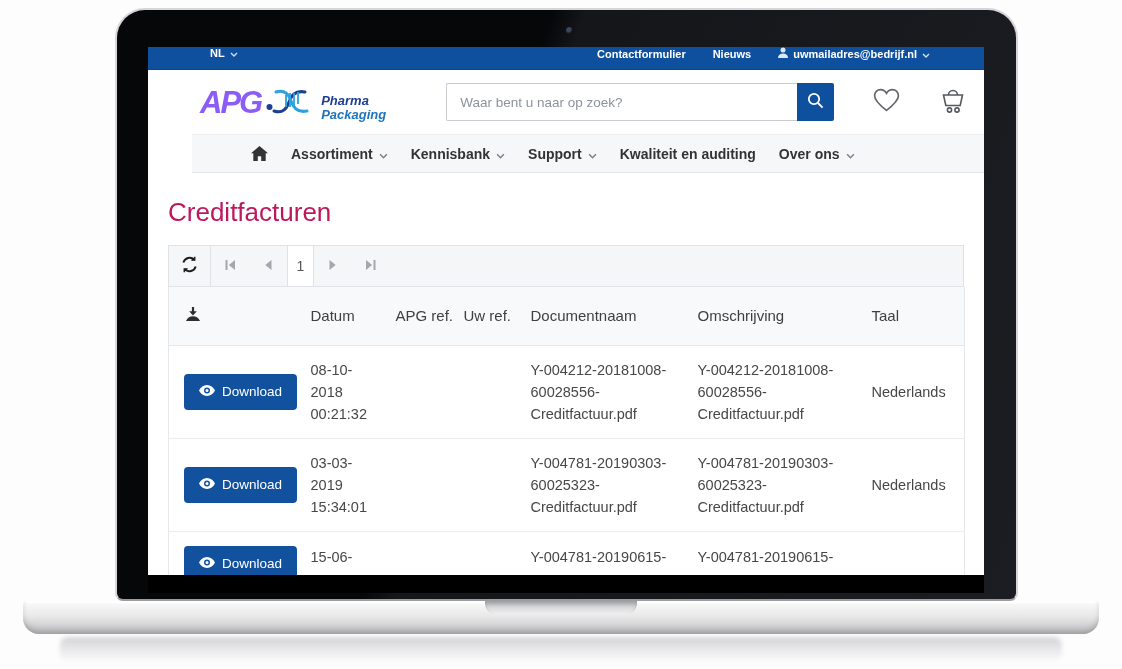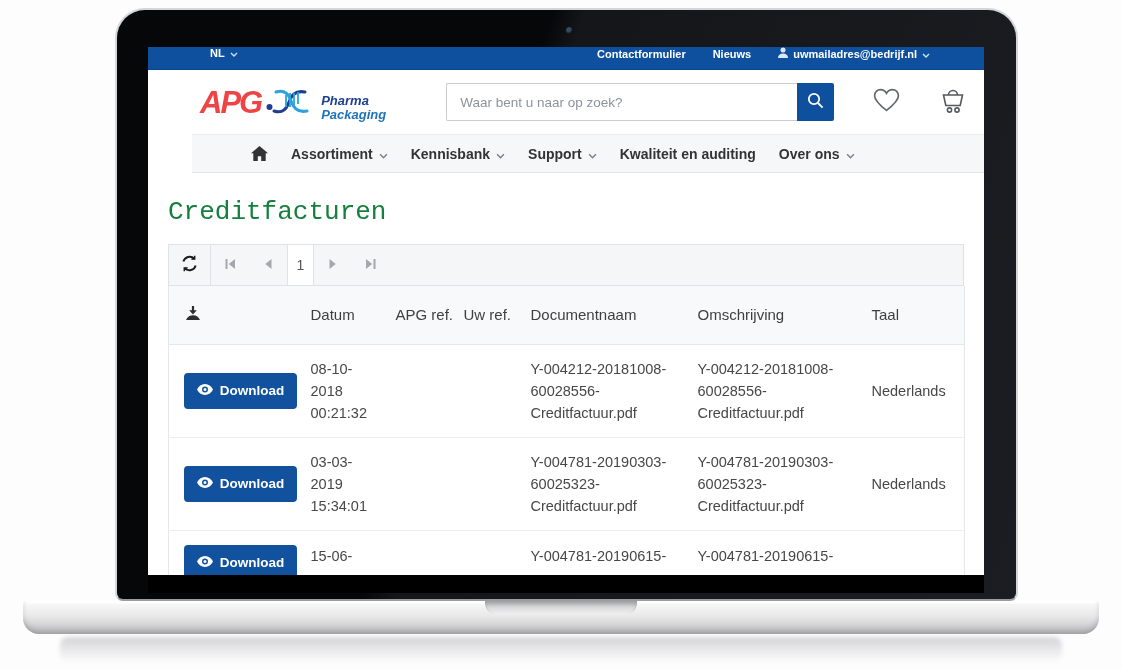--- a/index.html
+++ b/index.html
@@ -32,21 +32,21 @@
   .topbar { height:23px; background:#0f509e; border-bottom:1px solid #0b478f;
             display:flex; align-items:flex-start; padding:0 54px 0 62px;
             color:#fff; font-size:11px; font-weight:bold; }
   .tb-item { display:flex; align-items:center; gap:5px; cursor:pointer; white-space:nowrap; }
   .topbar-right { margin-left:auto; display:flex; align-items:center; gap:27px; }
   .chev { display:inline-block; }
 
   
   .masthead { height:64px; display:flex; align-items:center; padding-left:52px; background:#fff; }
   .logo { display:flex; align-items:center; gap:5px; cursor:pointer; }
-  .logo-apg { font-style:italic; font-weight:bold; font-size:31px; color:#ef4444;
+  .logo-apg { font-style:italic; font-weight:bold; font-size:31px; color:#8b5cf6;
               letter-spacing:-2px; line-height:1; }
   .logo-tag { display:flex; flex-direction:column; font-style:italic; font-weight:bold;
               font-size:13px; line-height:14px;margin-top:11px; }
   .logo-tag .t1 { color:#1d3e92; } .logo-tag .t2 { color:#1e74b8; }
   .search { margin-left:60px; display:flex; align-items:flex-start; }
   .search input { width:351px; height:38px; border:1px solid #c9ccd1; border-right:none;
                   border-radius:2px 0 0 2px; padding:0 13px; font-size:13.5px; color:#333;
                   outline:none; font-family:inherit; }
   .search input::placeholder { color:#8d939b; }
   .search-btn { width:37px; height:38px; background:#0f509e; border:none; border-radius:0 2px 2px 0;
@@ -56,21 +56,21 @@
   
   .mainnav { height:39px; background:#f6f7f9; border-top:1px solid #ececef;
              border-bottom:1px solid #e3e5e8; display:flex; align-items:center;
              gap:23px; padding-left:59px;margin-left:44px; }
   .nav-item { display:flex; align-items:center; gap:6px; font-size:14px; font-weight:bold;
               color:#333; cursor:pointer; white-space:nowrap; }
   .nav-item .chev { color:#7b8087; }
 
   
   .content { padding:0 20px; }
-  h1 { margin:24px 0 17px; font-size:26px; font-weight:normal; color:#15803d;font-family:Liberation Mono, monospace; }
+  h1 { margin:24px 0 17px; font-size:26px; font-weight:normal; color:#be185d; }
 
   .gridbar { display:flex; align-items:center; height:42px; border:1px solid #dfe2e6;
              background:#f4f6f7; }
   .gb-btn { height:100%; display:flex; align-items:center; justify-content:center; cursor:pointer; }
   .gb-refresh { width:42px; border-right:1px solid #dfe2e6; }
   .gb-pg { width:38px; }
   .gb-page { width:27px; height:100%; background:#fff; border-left:1px solid #dfe2e6;
              border-right:1px solid #dfe2e6; display:flex; align-items:center;
              justify-content:center; font-size:14px; color:#555; }
   .gb-status { margin-left:auto; padding-right:13px; font-size:14px; color:#93a1b3; }
@@ -84,21 +84,21 @@
   tbody tr { height:93px; }
   tbody tr + tr td { border-top:1px solid #eaeced; }
   td { vertical-align:middle; font-size:14.5px; color:#474747; line-height:22px;
        overflow-wrap:break-word; padding-right:8px; }
   td.c0 { padding-left:15px; }
   td.datum { padding-right:20px; }
   td.doc { padding-right:20px; }
   td.oms { padding-right:27px; }
   tr.partial td { vertical-align:top; padding-top:14px; }
   .dl-btn { width:113px; height:36px; background:#11519e; border:none; border-radius:4px;
-            color:#fff; font-weight:bold; font-size:13.5px; font-family:inherit;
+            color:#fff; font-weight:normal; font-size:13.5px; font-family:inherit;
             display:flex; align-items:center; justify-content:center; gap:7px; cursor:pointer; }
 </style>
 </head>
 <body>
 
 <div class="stage">
   <div class="lid">
     <div class="camera"></div>
     <div class="display">
       <div class="webpage">

